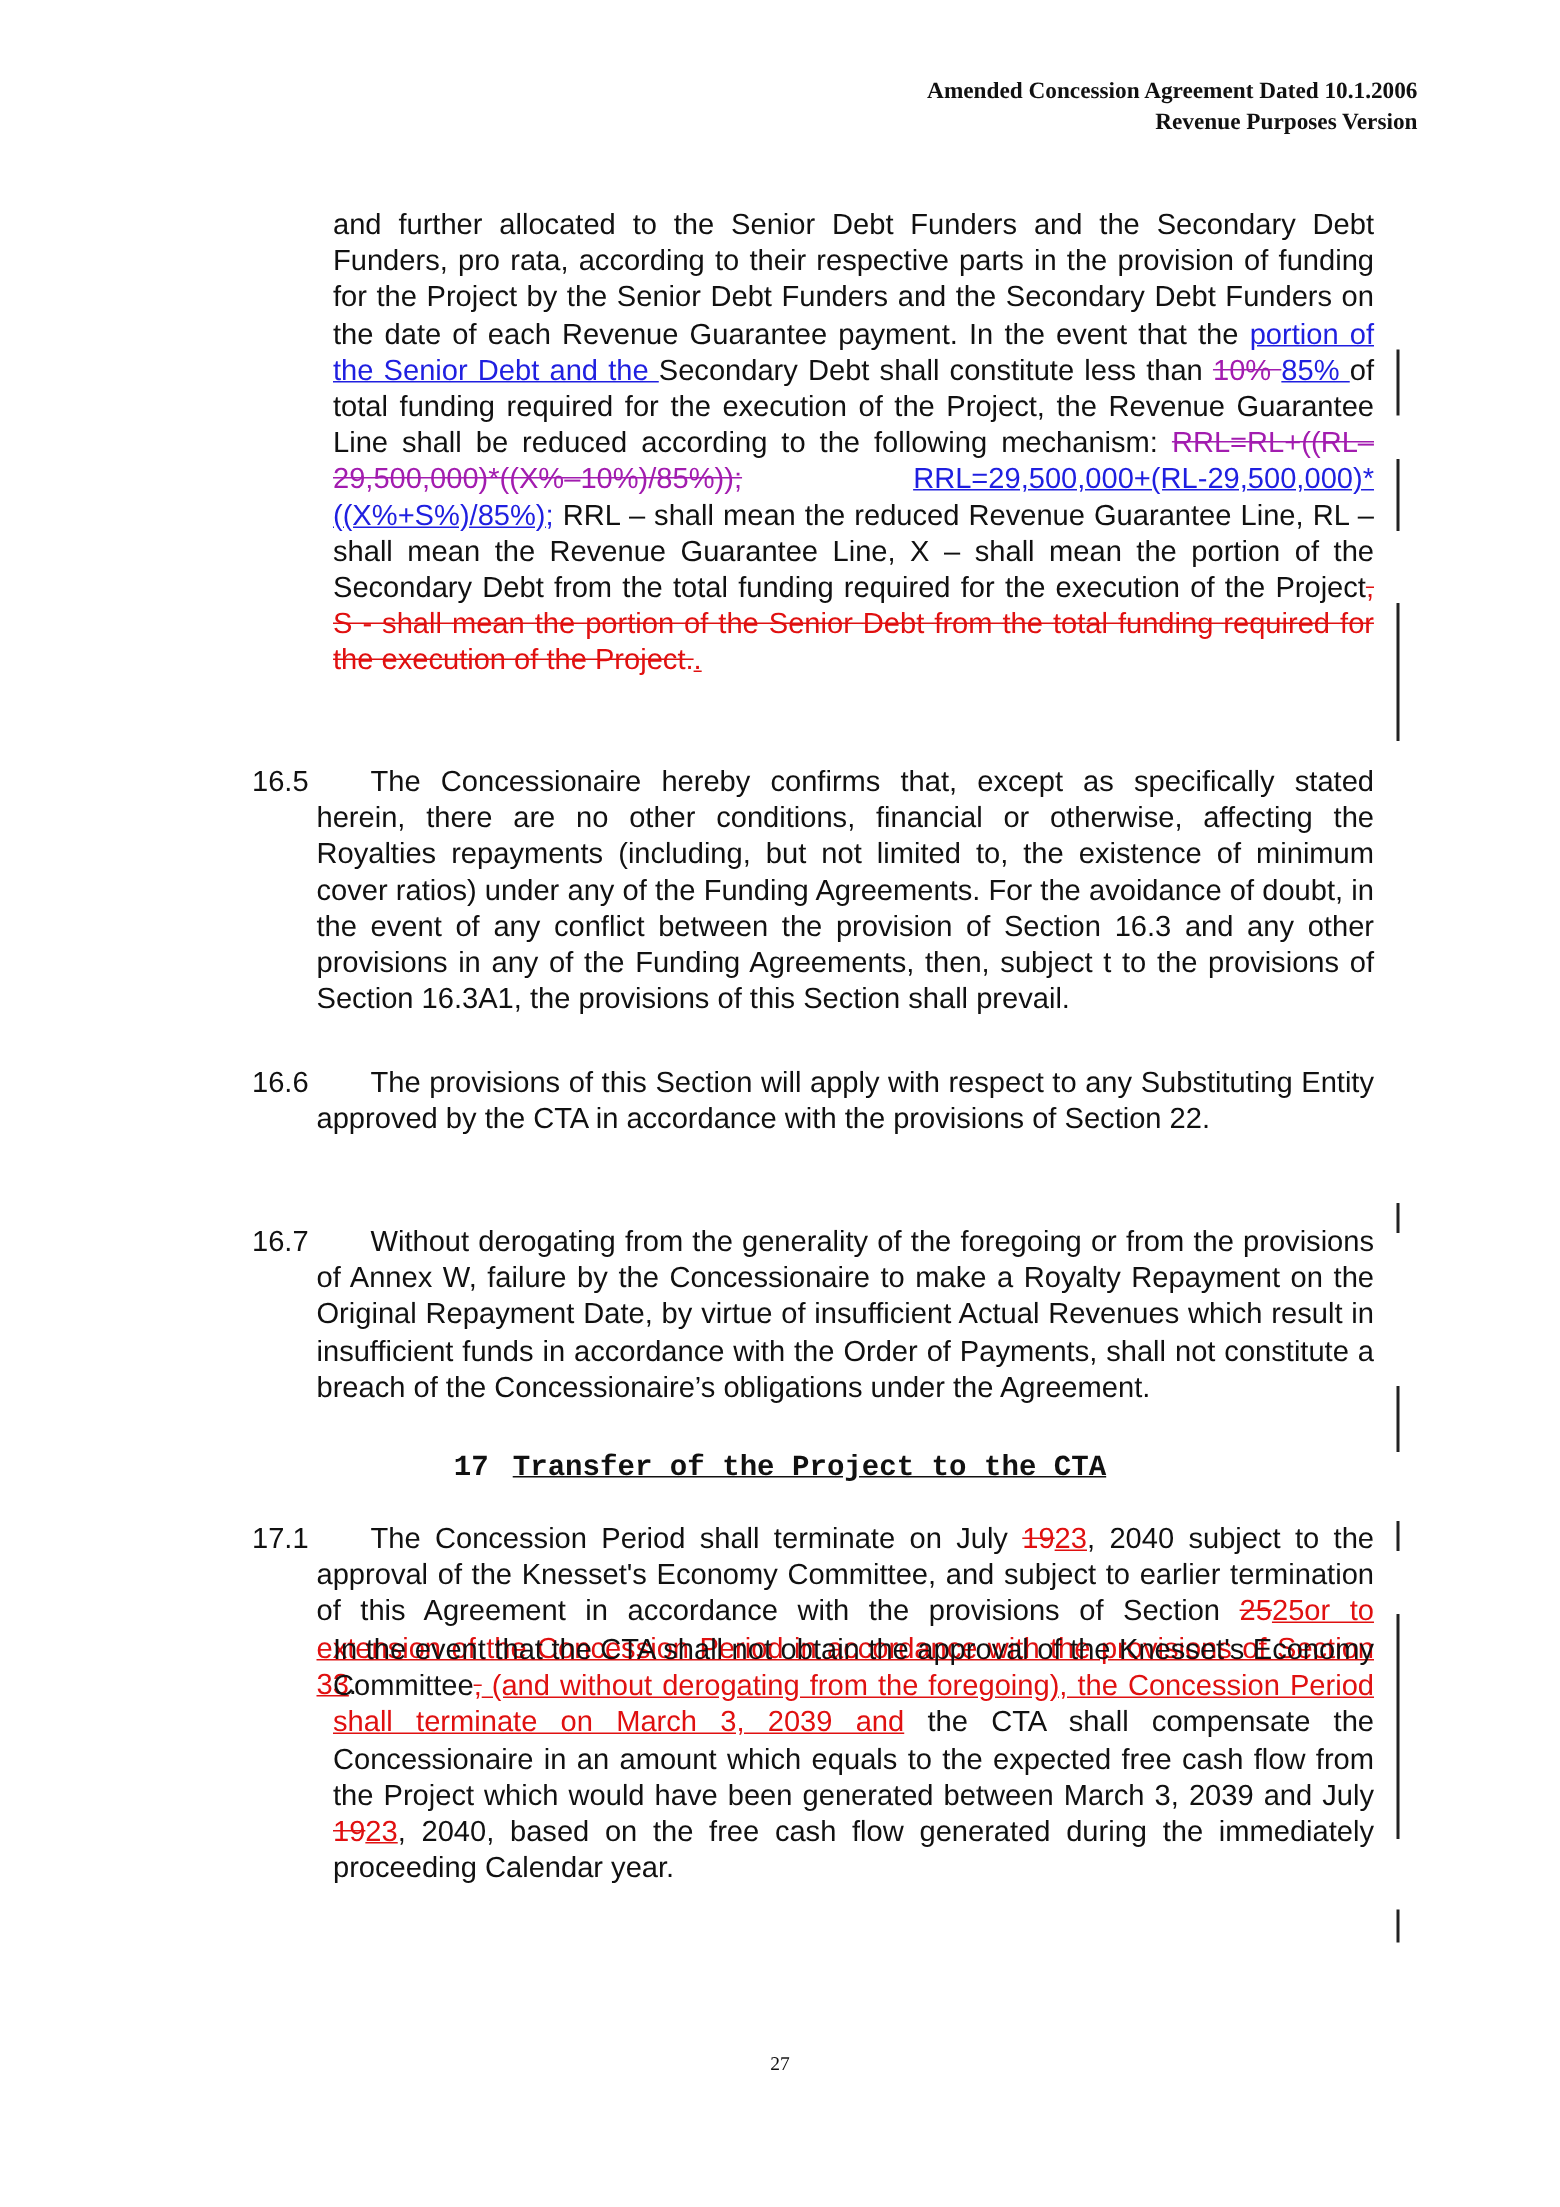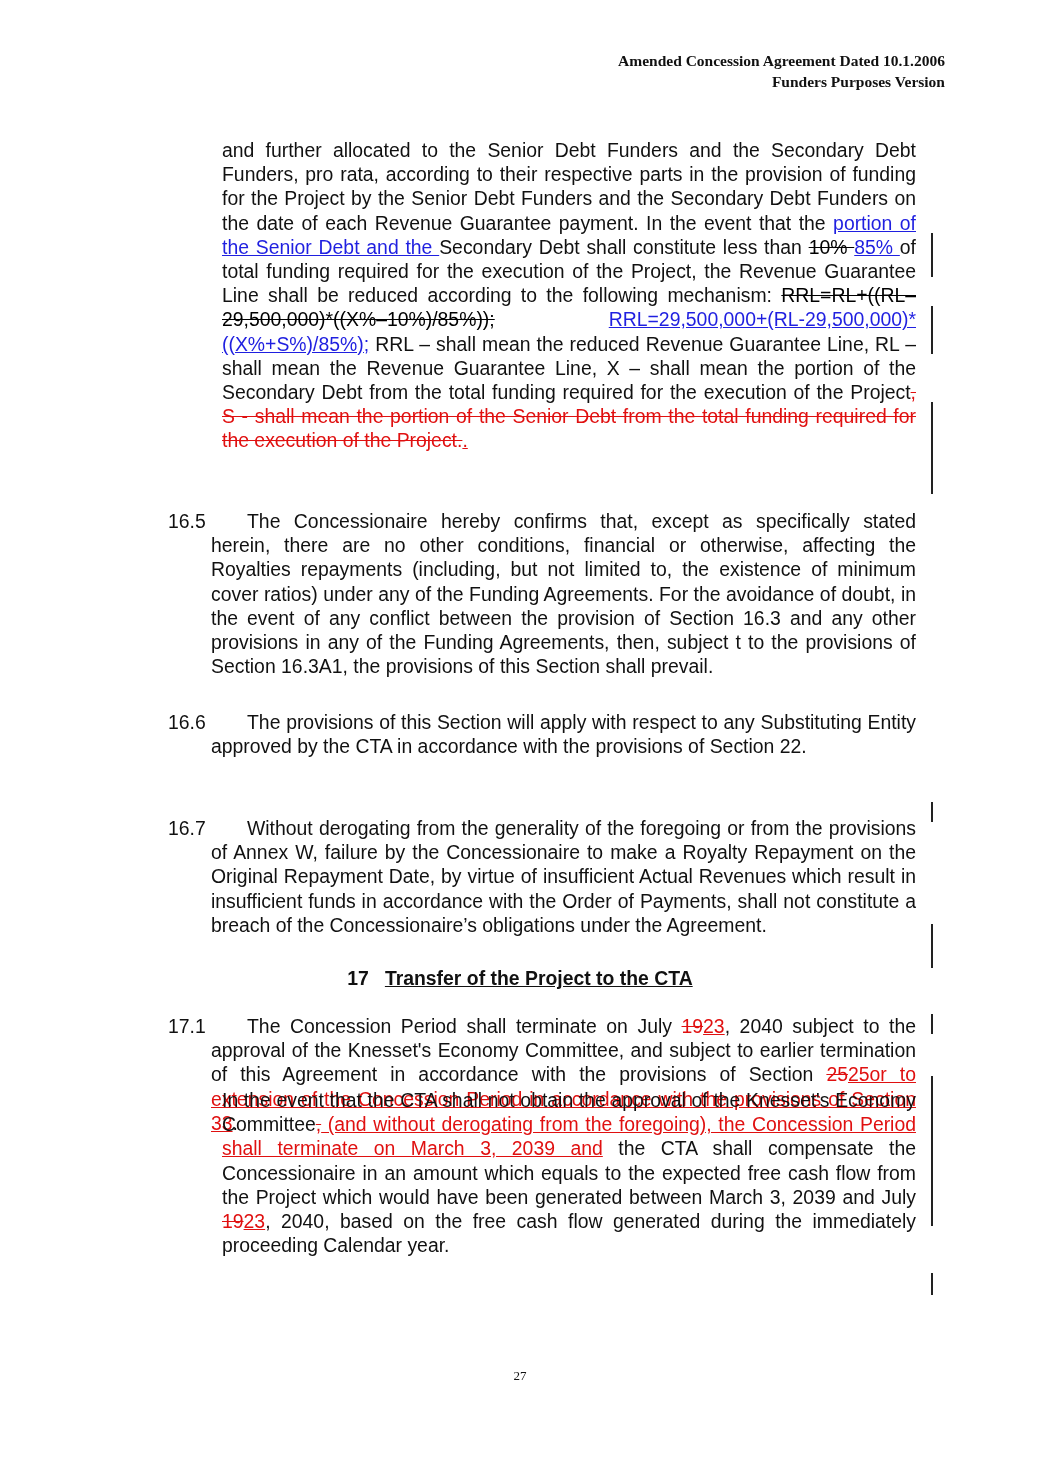--- a/index.html
+++ b/index.html
@@ -4,40 +4,40 @@
 <style>
   html, body { margin: 0; padding: 0; background: #ffffff; }
   body { width: 1040px; height: 1471px; position: relative; overflow: hidden; }
   .page { position: absolute; left: 0; top: 0; width: 1040px; height: 1471px; background: #fff; padding-left: 28px; }
   .header { position: absolute; right: 123px; top: 50px; text-align: right;
     font-family: "Liberation Serif", serif; font-weight: bold; font-size: 15.5px; line-height: 21px; color: #111; }
   .txt { font-family: "Liberation Sans", sans-serif; font-size: 19.4px; line-height: 24.2px; color: #111;
     text-align: justify; }
   .block { position: absolute; }
   .ins-blue { color: #1f1fe0; text-decoration: underline; }
-  .del-blue { color: #000000; text-decoration: line-through; }
+  .del-blue { color: #a21caf; text-decoration: line-through; }
   .ins-red { color: #e01010; text-decoration: underline; }
   .del-red { color: #e01010; text-decoration: line-through; }
   .bar { position: absolute; left: 931px; width: 2px; background: #222; }
   .heading { position: absolute; left: 0; width: 1040px; top: 967px; text-align: center;
-    font-family: Liberation Sans, sans-serif; font-weight: bold; font-size: 19.4px; color: #111; }
+    font-family: Liberation Mono, monospace; font-weight: bold; font-size: 19.4px; color: #111; }
   .heading .hnum { display: inline-block; margin-right: 16px; }
   .heading .htitle { text-decoration: underline; }
   .footer { position: absolute; left: 0; width: 1040px; top: 1368px; text-align: center;
     font-family: "Liberation Serif", serif; font-size: 13px; color: #111; }
   .hang { text-indent: -43px; margin-left: 43px; }
 </style>
 </head>
 <body>
 
 <div class="page">
 
   <div class="header">
     <div>Amended Concession Agreement Dated 10.1.2006</div>
-    <div>Funders Purposes Version</div>
+    <div>Revenue Purposes Version</div>
   </div>
 
   <div class="block txt" style="left:222px; top:138px; width:694px;">
     <span>and further allocated to the Senior Debt Funders and the Secondary Debt Funders, pro rata, according to their respective parts in the provision of funding for the Project by the Senior Debt Funders and the Secondary Debt Funders on the date of each Revenue Guarantee payment. In the event that the </span><span class="ins-blue">portion of the Senior Debt and the </span><span>Secondary Debt shall constitute less than </span><span class="del-blue">10% </span><span class="ins-blue">85% </span><span>of total funding required for the execution of the Project, the Revenue Guarantee Line shall be reduced according to the following mechanism: </span><span class="del-blue">RRL=RL+((RL–29,500,000)*((X%–10%)/85%));</span> <span class="ins-blue">RRL=29,500,000+(RL-29,500,000)*((X%+S%)/85%);</span><span> RRL – shall mean the reduced Revenue Guarantee Line, RL – shall mean the Revenue Guarantee Line, X – shall mean the portion of the Secondary Debt from the total funding required for the execution of the Project</span><span class="del-red">, S - shall mean the portion of the Senior Debt from the total funding required for the execution of the Project.</span><span class="ins-red">.</span>
   </div>
 
   <div class="block txt" style="left:168px; top:509px; width:748px;">
     <div class="hang"><span style="display:inline-block; width:79px; text-indent:0;">16.5</span><span>The Concessionaire hereby confirms that, except as specifically stated herein, there are no other conditions, financial or otherwise, affecting the Royalties repayments (including, but not limited to, the existence of minimum cover ratios) under any of the Funding Agreements. For the avoidance of doubt, in the event of any conflict between the provision of Section 16.3 and any other provisions in any of the Funding Agreements, then, subject t to the provisions of Section 16.3A1, the provisions of this Section shall prevail.</span></div>
   </div>
 

